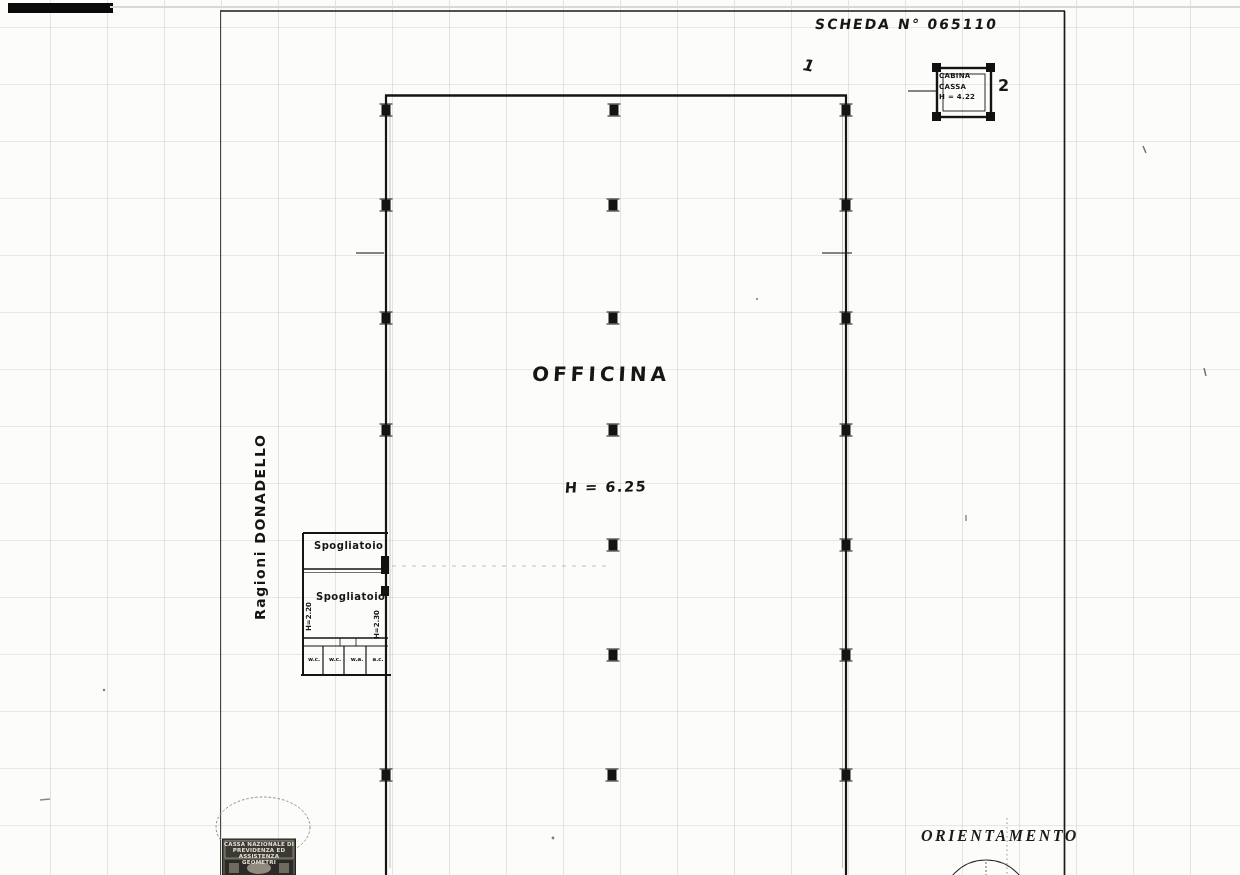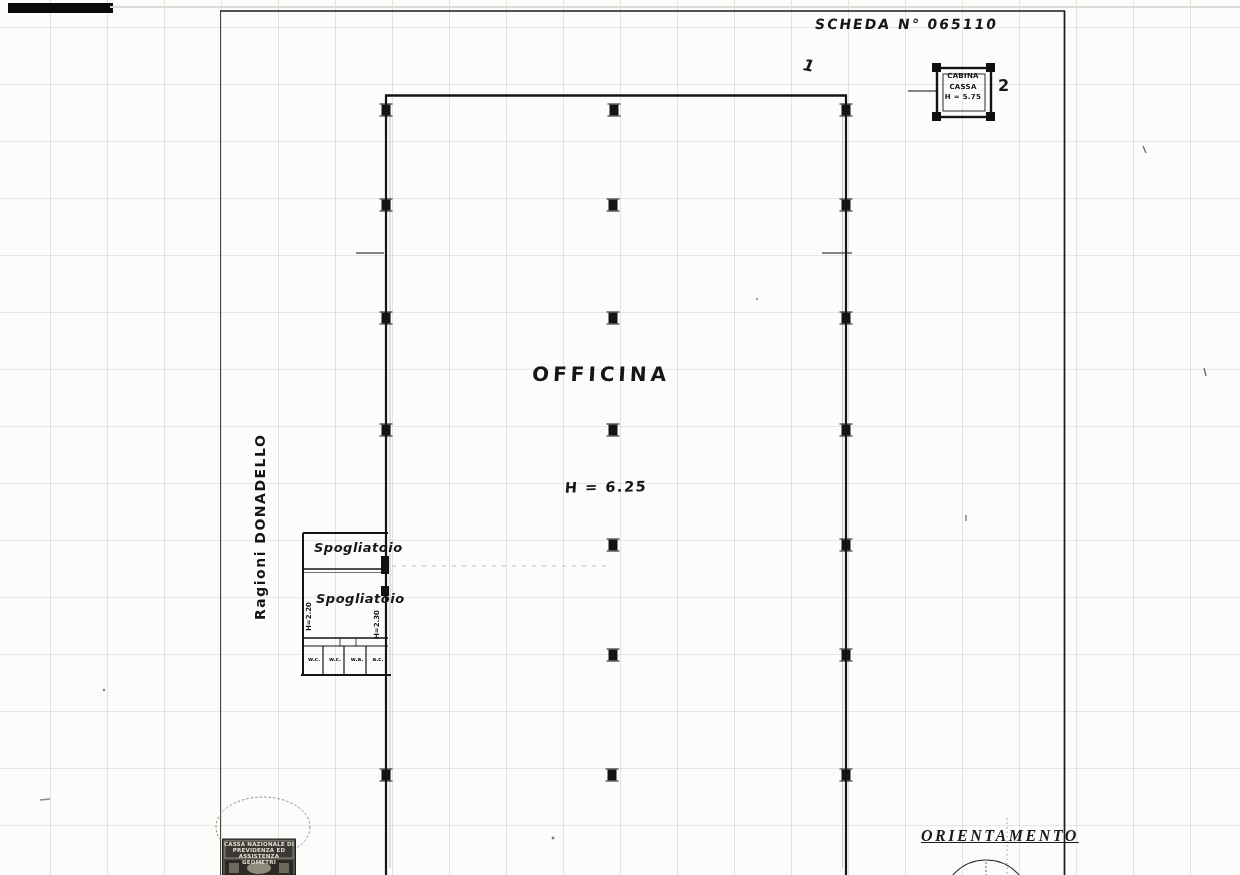--- a/index.html
+++ b/index.html
@@ -12,33 +12,33 @@
     background-size:57px 57px;
     background-position:50px 27px;
   }
   .abs{position:absolute;}
   .plan-svg{position:absolute;left:0;top:0;}
   .hand{font-weight:700;}
   .vtext{position:absolute;transform-origin:0 0;transform:rotate(-90deg);white-space:nowrap;}
   .scheda{left:815px;top:16px;font-size:14px;letter-spacing:2px;transform:skewX(-8deg);}
   .marker1{left:803px;top:56px;font-size:16px;font-style:italic;transform:rotate(10deg);}
   .marker2{left:998px;top:76px;font-size:16px;}
-  .cabina-text{left:939px;top:71px;width:48px;text-align:center;font-size:7px;line-height:10.5px;letter-spacing:.3px;}
+  .cabina-text{left:939px;top:71px;width:48px;text-align:left;font-size:7px;line-height:10.5px;letter-spacing:.3px;}
   .officina{left:532px;top:362px;font-size:20px;letter-spacing:4px;transform:skewX(-3deg);}
   .h625{left:565px;top:479px;font-size:14.5px;letter-spacing:1.5px;transform:skewX(-5deg) rotate(-1deg);}
   .ragioni{left:252px;top:620px;font-size:14px;letter-spacing:1.5px;}
-  .spog{width:66px;text-align:center;font-size:13px;letter-spacing:.5px;font-style:italic;}
+  .spog{width:66px;text-align:center;font-size:10px;letter-spacing:.5px;}
   .spog1{left:314px;top:540px;}
   .spog2{left:316px;top:591px;}
   .hsmall{font-size:7px;}
   .h220{left:305px;top:631px;}
   .h230{left:373px;top:639px;}
   .cell{width:20px;text-align:center;font-size:5.5px;top:656px;}
   .orientamento{left:921px;top:827px;font-family:"Liberation Serif",serif;font-style:italic;font-weight:700;
-    font-size:16px;letter-spacing:2.5px;color:#1b1b1b;text-decoration:underline;}
+    font-size:16px;letter-spacing:2.5px;color:#1b1b1b;}
   .stamp-text{left:224px;top:842px;width:70px;text-align:center;color:#e3ddcf;
     font-size:5.5px;line-height:5.9px;font-weight:700;letter-spacing:.2px;}
   .scan-bar{left:8px;top:3px;width:105px;height:10px;background:#0a0a0a;}
   .scan-smear{left:110px;top:6px;width:1130px;height:2px;background:#d9d9d5;}
 </style>
 </head>
 <body>
 
 <div class="page">
 
@@ -161,21 +161,21 @@
   </svg>
 
   <div class="abs hand scheda">SCHEDA N° 065110</div>
 
   <div class="abs hand marker1">1</div>
   <div class="abs hand marker2">2</div>
 
   <div class="abs hand cabina-text">
     <div>CABINA</div>
     <div>CASSA</div>
-    <div>H = 5.75</div>
+    <div>H = 4.22</div>
   </div>
 
   <div class="abs hand officina">OFFICINA</div>
   <div class="abs hand h625">H = 6.25</div>
 
   <div class="vtext hand ragioni">Ragioni DONADELLO</div>
 
   <div class="abs hand spog spog1">Spogliatoio</div>
   <div class="abs hand spog spog2">Spogliatoio</div>
 

